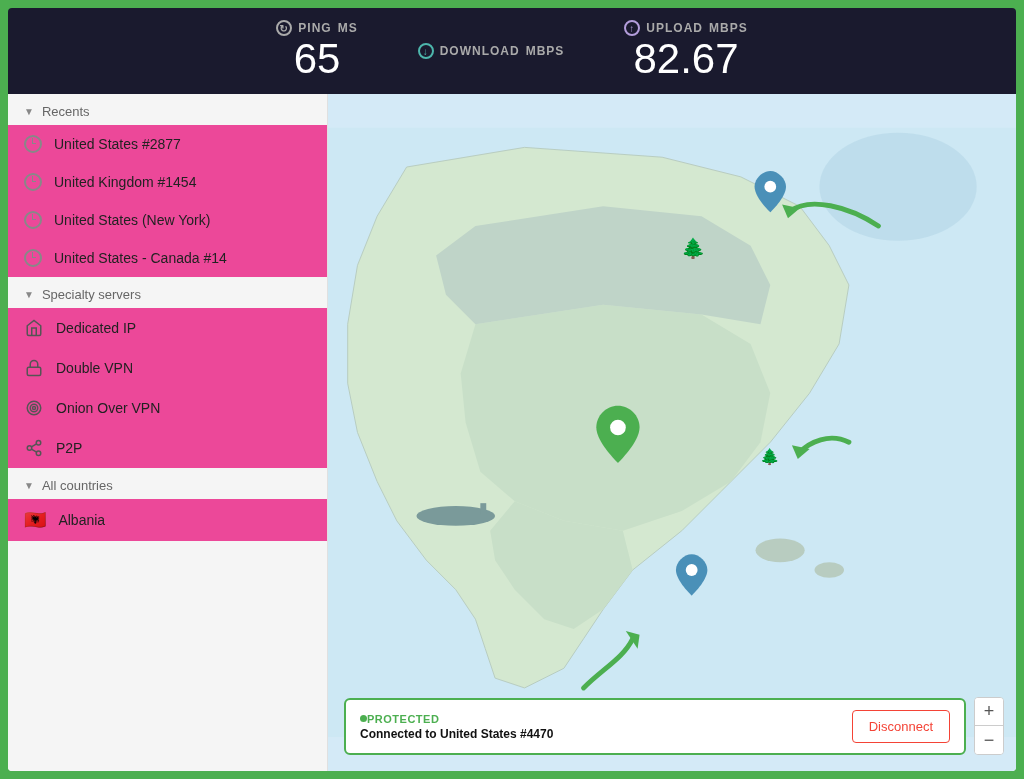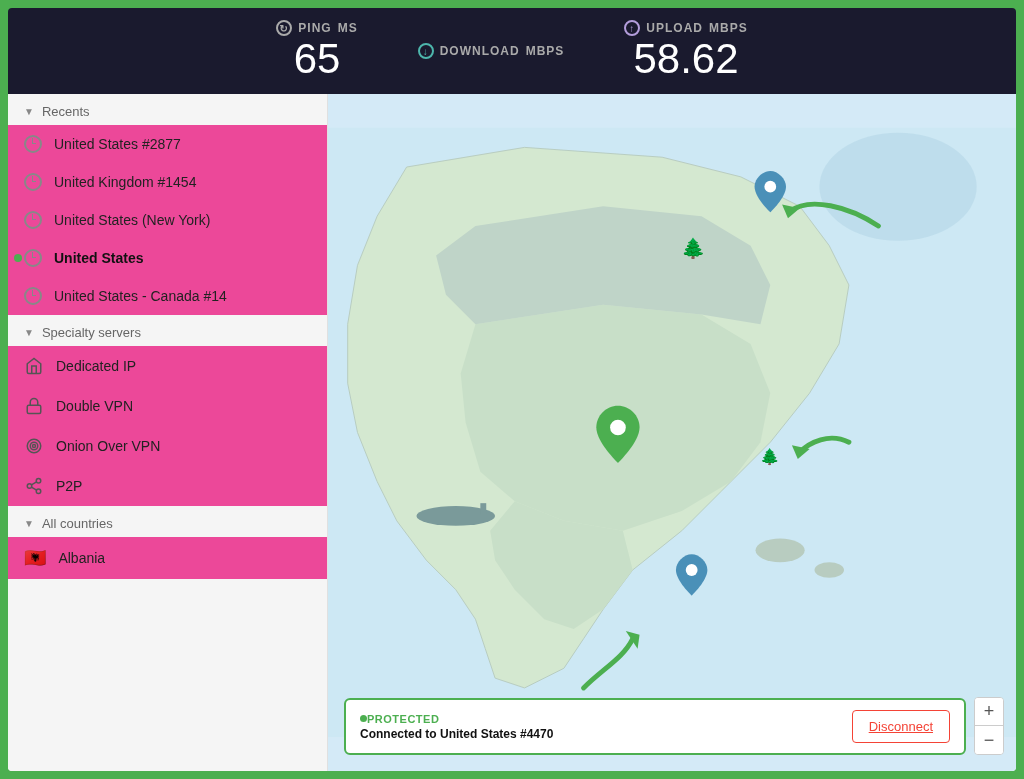--- a/index.html
+++ b/index.html
@@ -216,21 +216,20 @@
     .disconnect-btn {
       background: white;
       border: 1px solid #f44336;
       color: #f44336;
       padding: 8px 16px;
       border-radius: 4px;
       font-size: 13px;
       font-weight: 500;
       cursor: pointer;
       white-space: nowrap;
-      text-decoration: underline;
     }
 
     
     .zoom-controls {
       position: absolute;
       right: 12px;
       bottom: 16px;
       display: flex;
       flex-direction: column;
       border: 1px solid #ccc;
@@ -273,21 +272,21 @@
         <span>DOWNLOAD</span>
         <span>Mbps</span>
       </div>
     </div>
     <div class="speed-metric">
       <div class="speed-label">
         <div class="icon-circle upload-icon">↑</div>
         <span>UPLOAD</span>
         <span>Mbps</span>
       </div>
-      <div class="speed-value">58.62</div>
+      <div class="speed-value">82.67</div>
     </div>
   </div>
 
   <div class="main-content">
 
     <div class="sidebar">
 
       <div class="sidebar-section-header">
         <span class="chevron">▼</span>
         <span>Recents</span>
@@ -301,25 +300,20 @@
       <div class="sidebar-item">
         <div class="clock-icon"></div>
         <span>United Kingdom #1454</span>
       </div>
 
       <div class="sidebar-item">
         <div class="clock-icon"></div>
         <span>United States (New York)</span>
       </div>
 
-      <div class="sidebar-item active">
-        <span class="active-dot"></span>
-        <div class="clock-icon"></div>
-        <span>United States</span>
-      </div>
 
       <div class="sidebar-item">
         <div class="clock-icon"></div>
         <span>United States - Canada #14</span>
       </div>
 
       <div class="sidebar-section-header">
         <span class="chevron">▼</span>
         <span>Specialty servers</span>
       </div>

